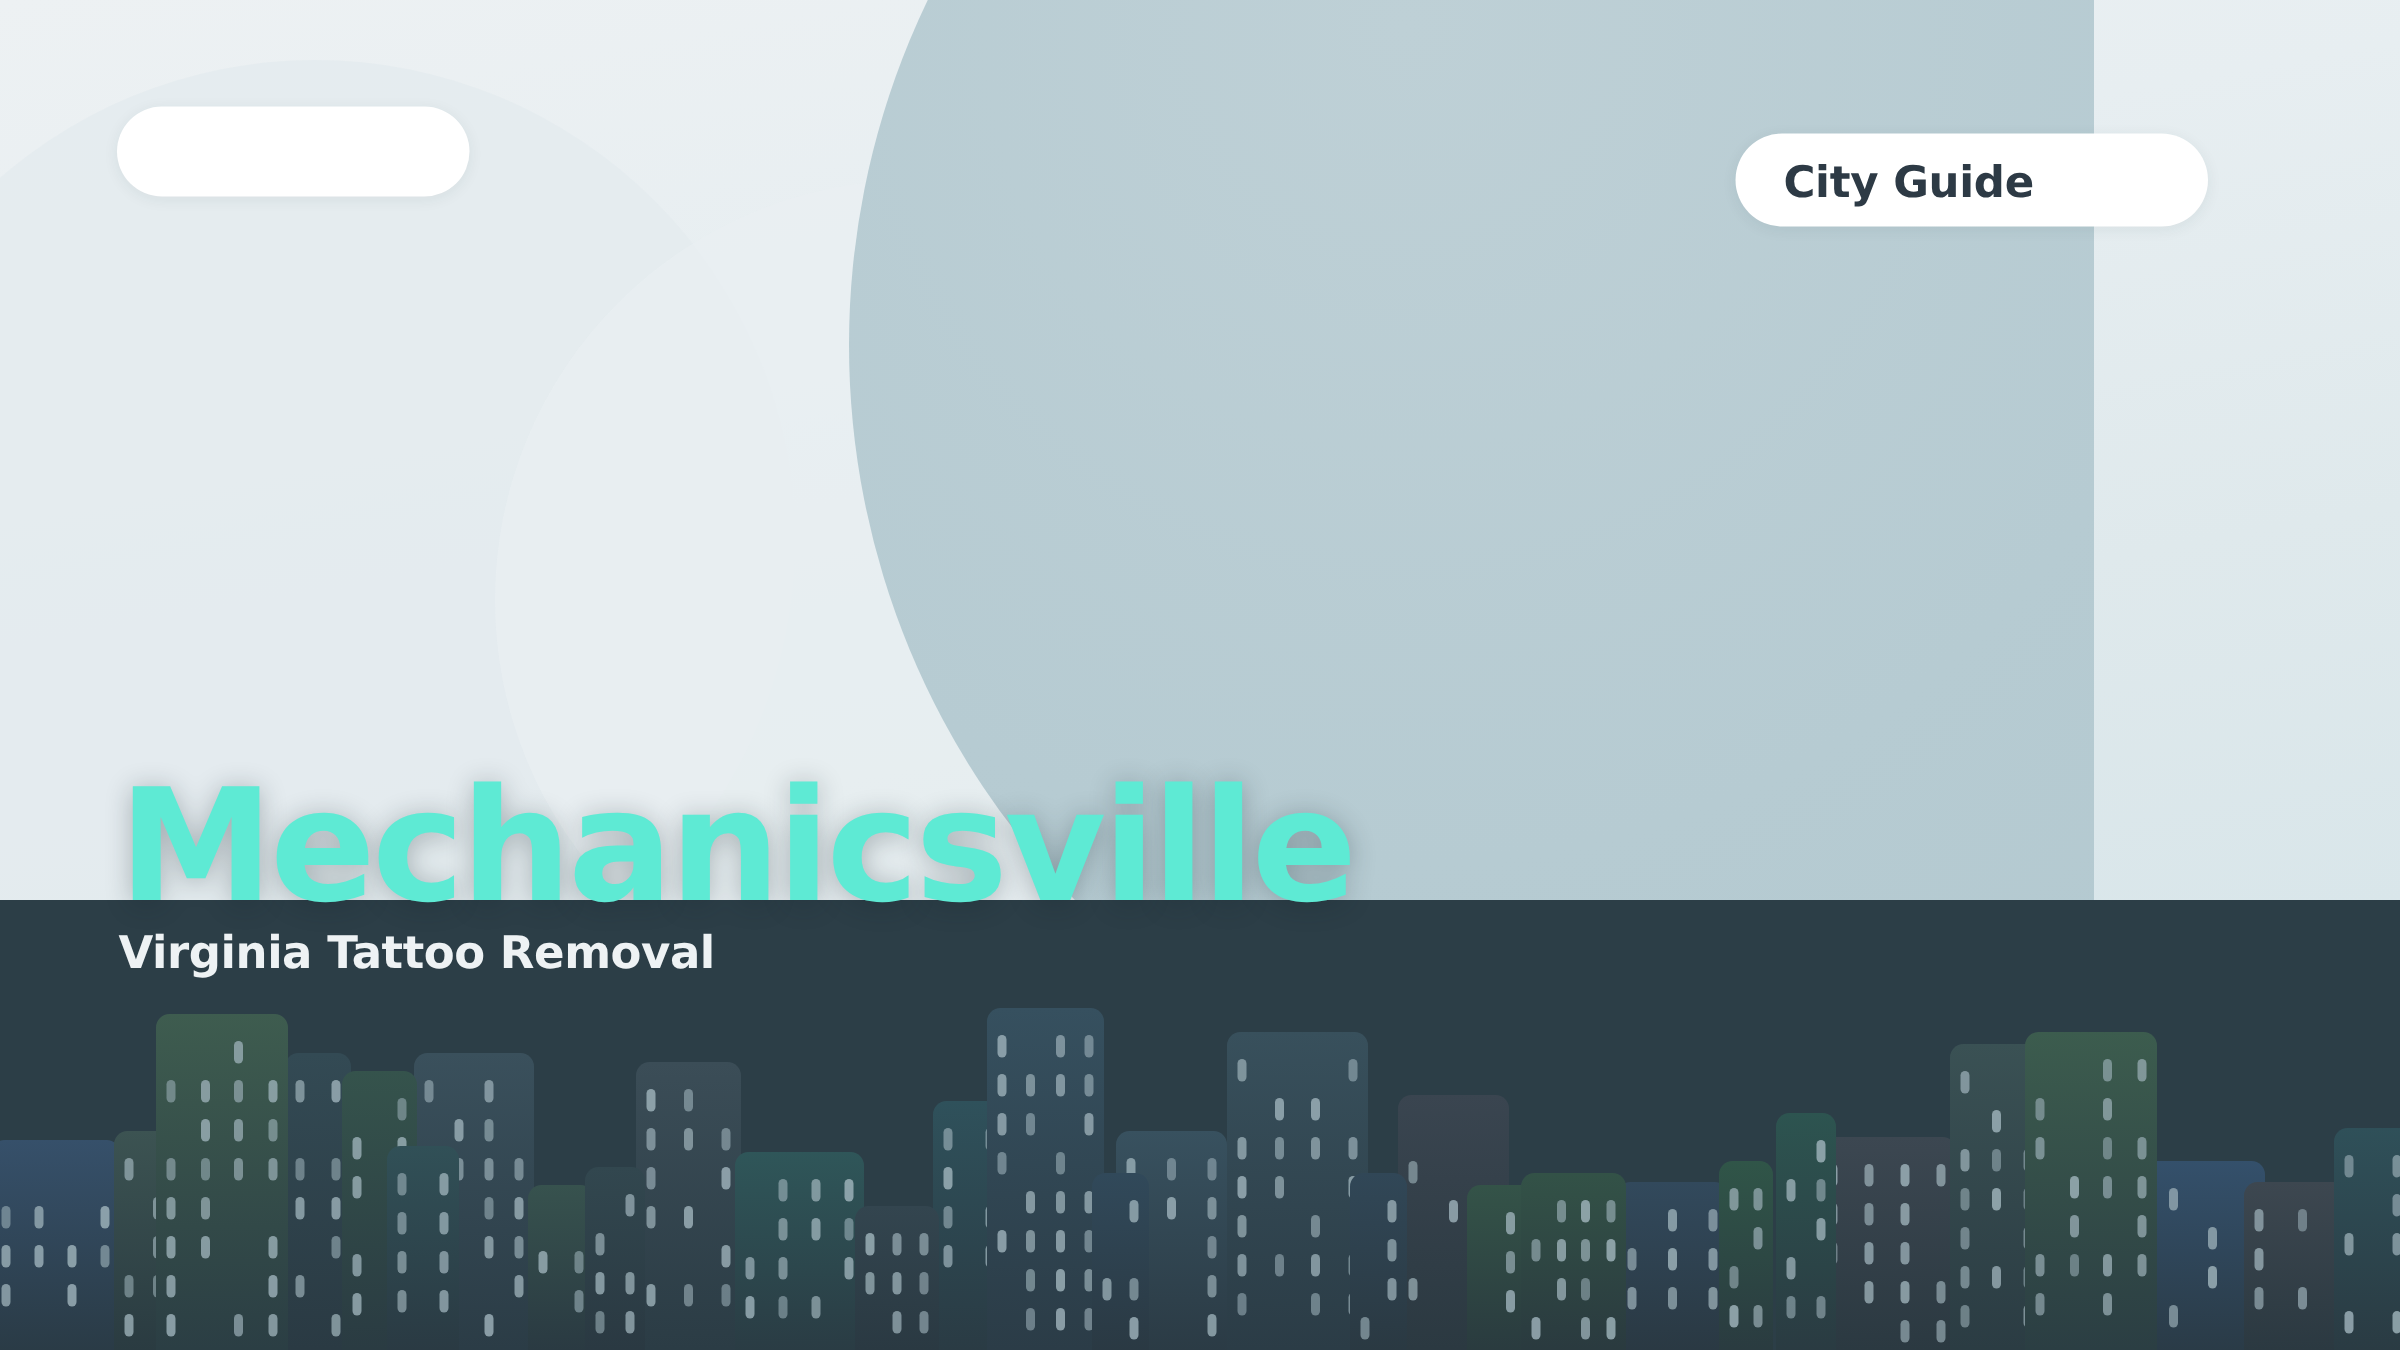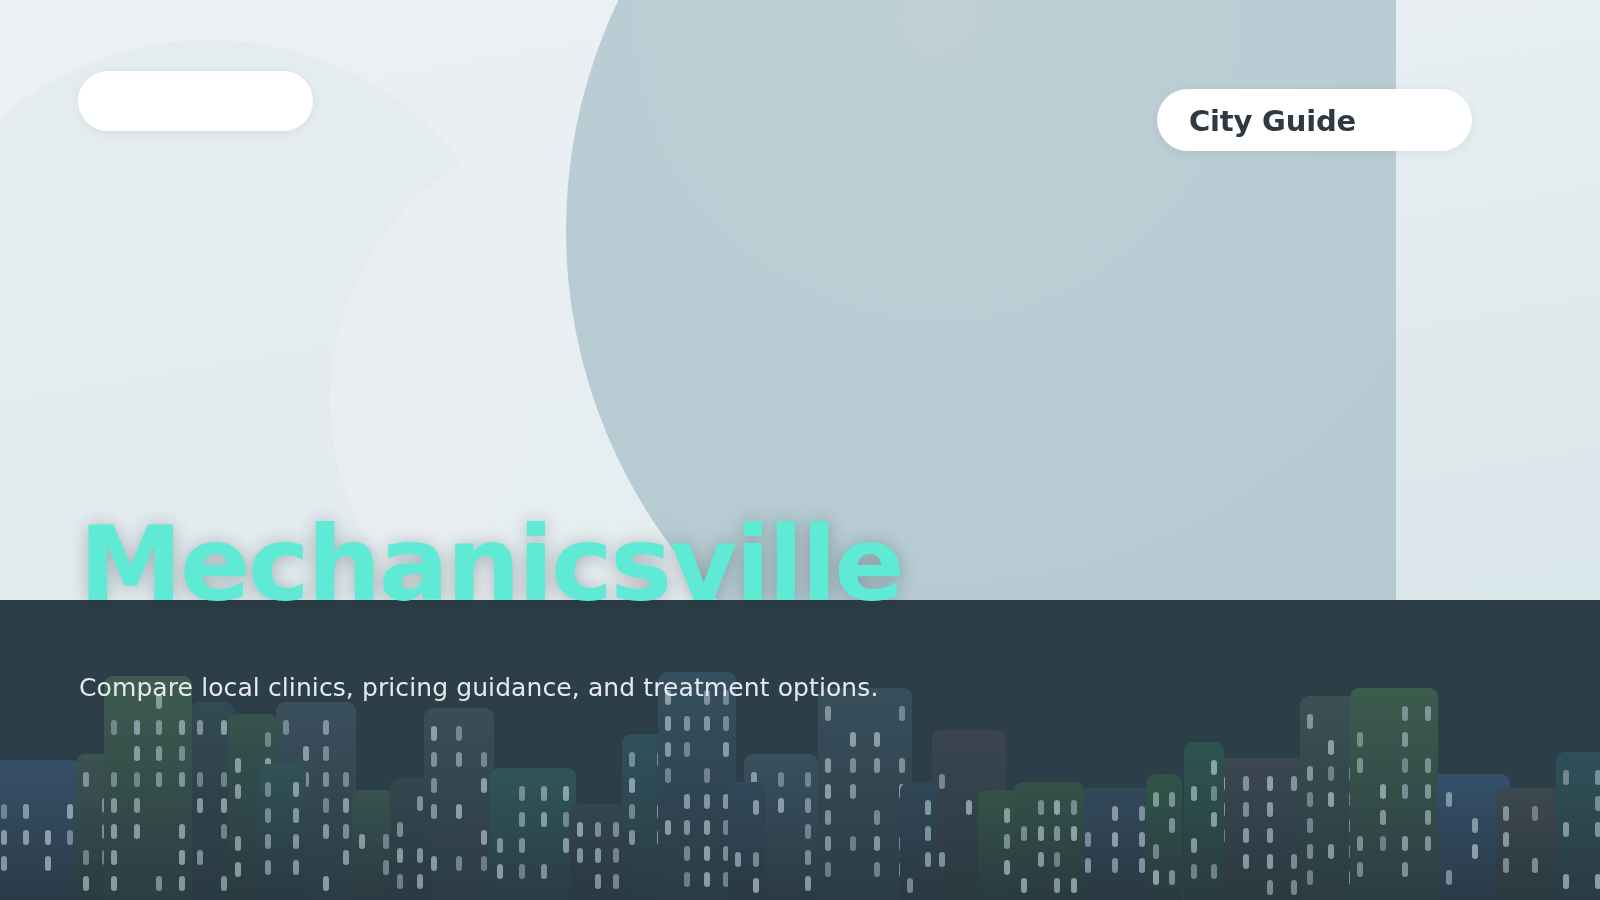--- a/index.html
+++ b/index.html
@@ -579,15 +579,15 @@
     </div>
 
   <div class="ground"></div>
 
   <div class="logo-pill"></div>
 
   <div class="guide-pill"></div>
   <div class="guide-text">City Guide</div>
 
   <h1 class="city-title">Mechanicsville</h1>
-  <p class="city-desc">Compare local clinics, pricing guidance, and treatment options.</p>
+  <h2 class="city-subtitle">Virginia Tattoo Removal</h2>
 
 </div>
 
 </body></html>

